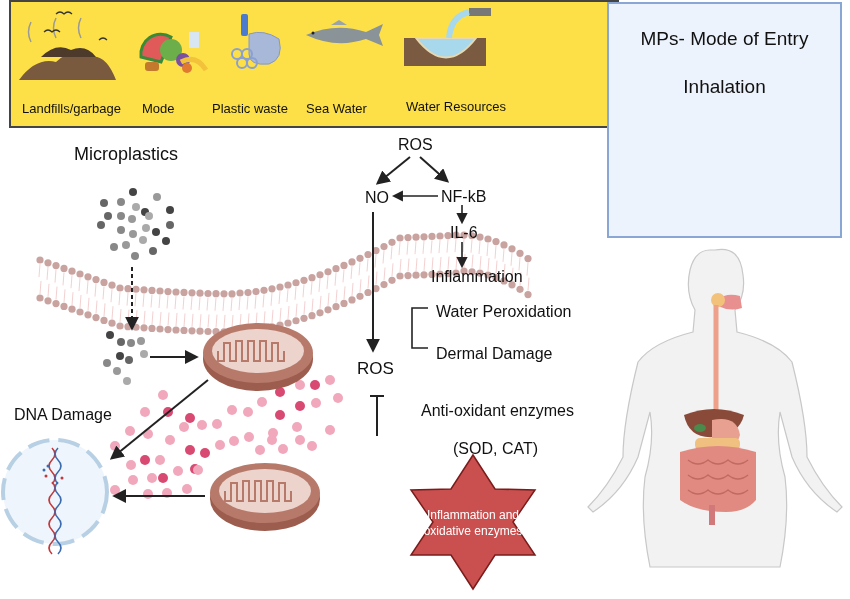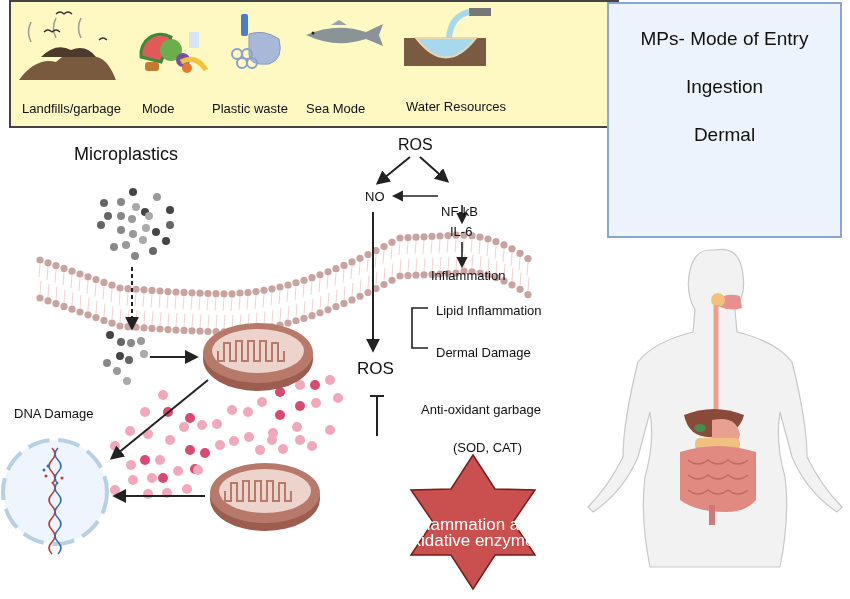--- a/index.html
+++ b/index.html
@@ -1,24 +1,24 @@
 <!DOCTYPE html>
 <html><head>
 <meta charset="utf-8">
 <style>
   html,body{margin:0;padding:0;background:#fff;}
   body{width:850px;height:599px;position:relative;overflow:hidden;font-family:"Liberation Sans","DejaVu Sans",sans-serif;color:#111;}
   .abs{position:absolute;}
-  .src-box{left:9px;top:0;width:610px;height:128px;background:#fef9c3;border:2px solid #444;box-sizing:border-box;}
+  .src-box{left:9px;top:0;width:610px;height:128px;background:#fde047;border:2px solid #444;box-sizing:border-box;}
   .src-label{position:absolute;top:99px;font-size:13px;color:#111;white-space:nowrap;}
   .entry-box{left:607px;top:2px;width:235px;height:236px;background:#edf3fc;border:2px solid #8aa6d4;box-sizing:border-box;text-align:center;}
   .entry-box .t{position:absolute;left:0;right:0;font-size:19px;color:#111;}
-  .lbl{position:absolute;font-size:13px;color:#111;white-space:nowrap;}
+  .lbl{position:absolute;font-size:16px;color:#111;white-space:nowrap;}
   svg{position:absolute;left:0;top:0;}
-  .star-text{position:absolute;left:398px;top:507px;width:150px;text-align:center;color:#fff;font-size:17px;line-height:16px;margin-top:10px;}
+  .star-text{position:absolute;left:398px;top:507px;width:150px;text-align:center;color:#fff;font-size:12px;line-height:16px;}
 </style>
 </head>
 <body>
 
 <div class="abs src-box">
   <svg width="591" height="128">
 
     <g>
       <path d="M8 78 Q25 55 45 60 Q60 45 80 55 Q95 52 105 78 Z" fill="#7a5a3e"></path>
       <path d="M30 55 Q45 40 60 48 Q75 42 85 55 Z" fill="#4e3a2a"></path>
@@ -54,28 +54,27 @@
     <g>
       <rect x="393" y="36" width="82" height="28" fill="#7a5a40"></rect>
       <path d="M405 36 Q435 75 465 36 Z" fill="#a8d8ec" stroke="#e8d8b0" stroke-width="2"></path>
       <rect x="458" y="6" width="22" height="8" fill="#777"></rect>
       <path d="M458 10 Q440 14 438 36" stroke="#a8d8ec" stroke-width="6" fill="none"></path>
     </g>
   </svg>
   <span class="src-label" style="left:11px">Landfills/garbage</span>
   <span class="src-label" style="left:131px">Mode</span>
   <span class="src-label" style="left:201px">Plastic waste</span>
-  <span class="src-label" style="left:295px">Sea Mode</span>
+  <span class="src-label" style="left:295px">Sea Water</span>
   <span class="src-label" style="left:395px;top:97px">Water Resources</span>
 </div>
 
 <div class="abs entry-box">
   <div class="t" style="top:24px">MPs- Mode of Entry</div>
-  <div class="t" style="top:72px">Ingestion</div>
-  <div class="t" style="top:120px">Dermal</div>
+  <div class="t" style="top:72px">Inhalation</div>
 </div>
 
 <svg width="850" height="599">
   <defs>
     <marker id="ah" viewBox="0 0 10 10" refX="8" refY="5" markerWidth="7" markerHeight="7" orient="auto-start-reverse">
       <path d="M0 0 L10 5 L0 10 Z" fill="#222"></path>
     </marker>
   </defs>
 
   <g id="membrane">
@@ -470,25 +469,25 @@
     <rect x="695" y="438" width="45" height="12" rx="5" fill="#f0c080"></rect>
     <path d="M680 452 q38 -12 76 0 v48 q-10 12 -30 12 q-30 0 -46 -12 Z" fill="#e08a82"></path>
     <path d="M688 460 q10 8 20 0 q10 8 20 0 q10 8 20 0 M688 475 q10 8 20 0 q10 8 20 0 q10 8 20 0 M688 490 q10 8 20 0 q10 8 20 0 q10 8 20 0" stroke="#c06a62" stroke-width="1.5" fill="none"></path>
     <path d="M712 505 v20" stroke="#d0787a" stroke-width="6"></path>
   </g>
 </svg>
 
 <span class="lbl" style="left:74px;top:144px;font-size:18px">Microplastics</span>
 <span class="lbl" style="left:398px;top:136px;font-size:16px">ROS</span>
 <span class="lbl" style="left:365px;top:189px">NO</span>
-<span class="lbl" style="left:441px;top:204px">NF-kB</span>
+<span class="lbl" style="left:441px;top:188px">NF-kB</span>
 <span class="lbl" style="left:450px;top:224px">IL-6</span>
 <span class="lbl" style="left:431px;top:268px">Inflammation</span>
-<span class="lbl" style="left:436px;top:303px">Lipid Inflammation</span>
+<span class="lbl" style="left:436px;top:303px">Water Peroxidation</span>
 <span class="lbl" style="left:436px;top:345px">Dermal Damage</span>
 <span class="lbl" style="left:357px;top:359px;font-size:17px">ROS</span>
-<span class="lbl" style="left:421px;top:402px">Anti-oxidant garbage</span>
+<span class="lbl" style="left:421px;top:402px">Anti-oxidant enzymes</span>
 <span class="lbl" style="left:453px;top:440px">(SOD, CAT)</span>
 <span class="lbl" style="left:14px;top:406px">DNA Damage</span>
 <div class="star-text">
   <div>Inflammation and</div>
   <div>oxidative enzymes</div>
 </div>
 
 </body></html>

